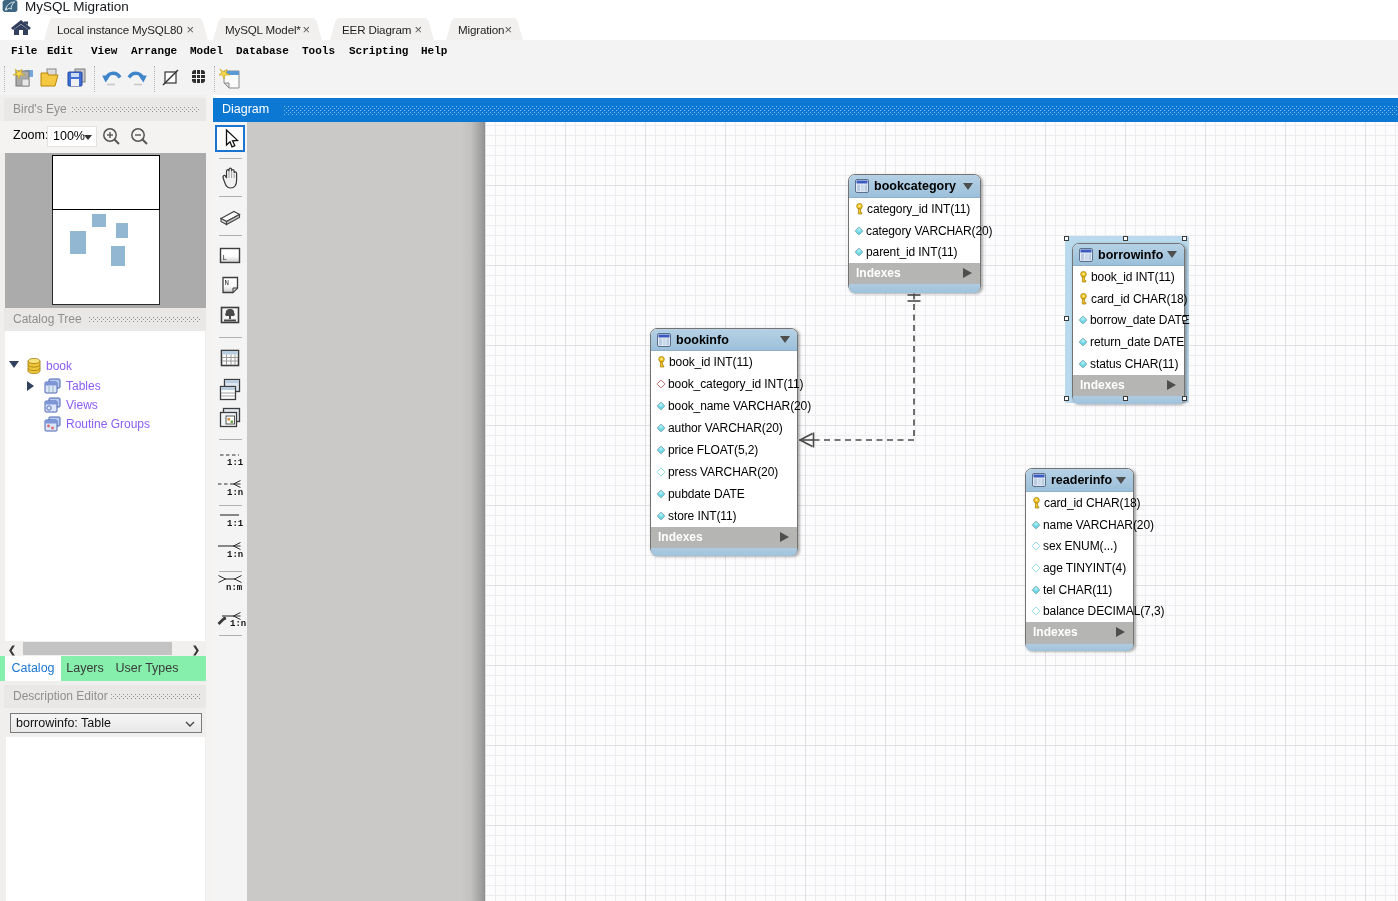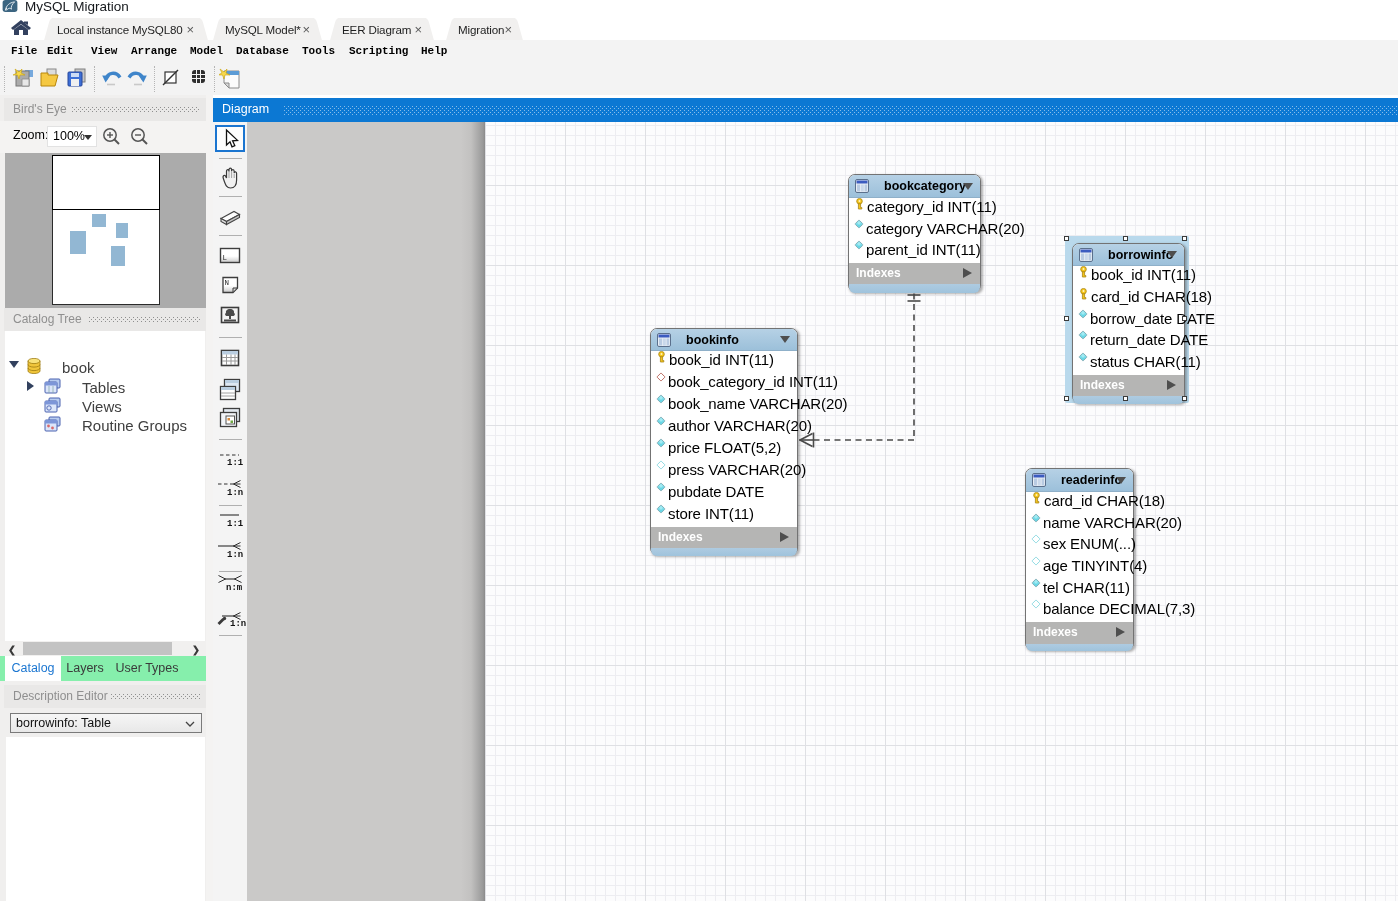--- a/index.html
+++ b/index.html
@@ -31,21 +31,21 @@
 .sdots { position:absolute; top:8px; height:7px; overflow:hidden; }
 .sdots svg, #ddots svg { display:block; }
 #zoomrow { left:0; top:121px; width:206px; height:32px; background:#f4f3f2; }
 #minimap { left:5px; top:153px; width:201px; height:155px; background:#ababab; }
 #mpage { position:absolute; left:47px; top:2px; width:108px; height:150px;
   background:#fff; border:1px solid #2b2b2b; }
 #mview { position:absolute; left:47px; top:2px; width:108px; height:55px;
   border:1px solid #000; }
 .mtab { position:absolute; background:#92b7d3; }
 #treearea { left:5px; top:331px; width:200px; height:310px; background:#fff; }
-.trow { position:absolute; left:0; font-size:15px; color:#404040;margin-left:16px; }
+.trow { position:absolute; left:0; font-size:12px; color:#8b5cf6; }
 #scrollrow { left:0; top:641px; width:206px; height:15px; background:#f1f0ef; }
 #sthumb { position:absolute; left:23px; top:1px; width:149px; height:13px; background:#c3c3c3; }
 .sarrow { position:absolute; top:644px; font-size:9.5px; color:#3a3a3a; font-weight:bold; }
 #btabs { left:0; top:656px; width:206px; height:25px; background:#86efac; }
 #btabs .bt { position:absolute; top:0; height:25px; line-height:25px; font-size:12.5px; color:#3a3a3a; text-align:center; }
 #catalogtab { left:5px; width:56px; background:#fff; color:#1b76d1 !important; }
 #descombo { left:10px; top:713px; width:192px; height:20px; border:1px solid #7a7a7a;
   background:linear-gradient(#f6f6f6,#e8e8e8); font-size:12.5px; color:#111;
   line-height:19px; padding-left:5px; }
 #descwhite { left:6px; top:737px; width:199px; height:164px; background:#fff; }
@@ -75,26 +75,26 @@
 #grayzone { position:absolute; left:0; top:0; width:238px; height:779px;
   background:linear-gradient(to right,#cac9c8 0,#cac9c8 214px,#c2c1c0 224px,#999 236px,#8a8a8a 238px); }
 
 
 .dbt { position:absolute; border:1px solid #737373; border-radius:7px;
   background:#fff; box-shadow:1.5px 1.5px 2.5px rgba(60,60,60,.4); }
 .dbt .hd { display:flex; align-items:center; padding-left:6px;
   background:linear-gradient(#b6d1e5,#9cc0da);
   border-radius:6px 6px 0 0; border-bottom:1px solid #8fb0c9;
   font-weight:bold; font-size:12.5px; color:#000; }
-.dbt .hd .ttl { margin-left:15px; }
+.dbt .hd .ttl { margin-left:5px; }
 .dbt .hd .dropd { position:absolute; right:7px; width:0; height:0;
   border-left:5px solid transparent; border-right:5px solid transparent;
   border-top:7px solid #4e4e4e; }
-.dbt .row { display:flex; align-items:flex-start; padding-left:6px;
-  font-size:15px; letter-spacing:-0.1px; color:#000; white-space:nowrap; }
+.dbt .row { display:flex; align-items:center; padding-left:6px;
+  font-size:12px; letter-spacing:-0.1px; color:#000; white-space:nowrap; }
 .dbt .row .txt { margin-left:3px; }
 .idx { position:relative; background:#b5b5b4; color:#fff; font-weight:bold;
   font-size:12px; line-height:21px; padding-left:7px; }
 .idx .arr { position:absolute; right:8px; top:5px; width:0; height:0;
   border-top:5.5px solid transparent; border-bottom:5.5px solid transparent;
   border-left:9px solid #4e4e4e; }
 .ft { background:linear-gradient(#aecbe1,#9fc3dc); border-radius:0 0 6px 6px; }
 .dia { width:8px; height:8px; transform:rotate(45deg) scale(.82); border-radius:1px; flex:none; }
 .dia.f { background:radial-gradient(circle at 35% 35%, #b9f3f8, #54cfe0 70%); border:1px solid #6aa3ad; }
 .dia.h { background:#fff; border:1.5px solid #7fd4de; }

